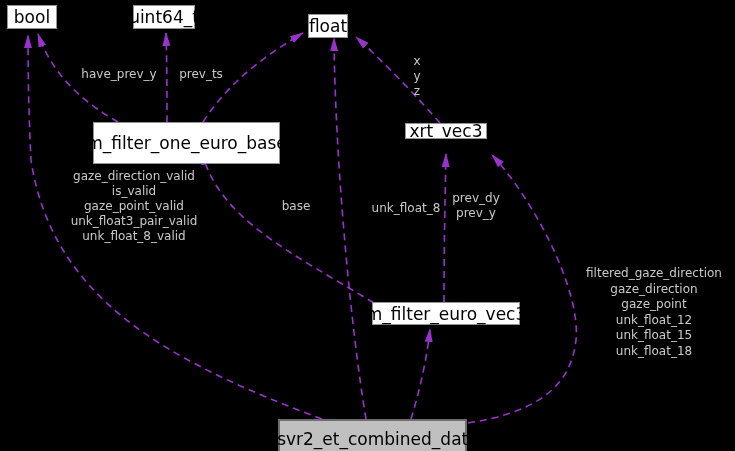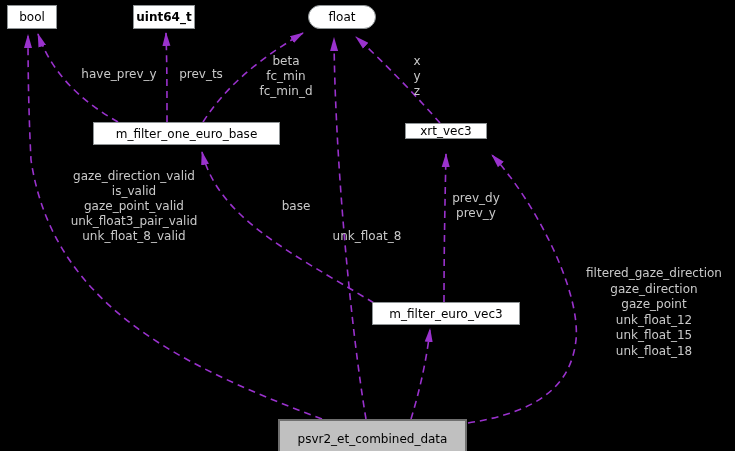--- a/index.html
+++ b/index.html
@@ -12,21 +12,21 @@
   svg.edges path.edge{
     fill:none;stroke:var(--edge,#9a32cd);stroke-width:1.6;
     stroke-dasharray:7 5;
   }
   .node{
     position:absolute;box-sizing:border-box;
     display:flex;align-items:center;justify-content:center;
     background:var(--node_fill,#fff);
     border:1.5px solid var(--node_border,#8f9496);
     color:var(--node_text,#000);
-    font-size:12px;white-space:nowrap;cursor:pointer;
+    font-size:17px;white-space:nowrap;cursor:pointer;
   }
   .node.current{
     background:var(--current_node_fill,#c0c0c0);
     border:2px solid var(--current_node_border,#6f6f6f);
     cursor:default;
   }
   .elabel{
     position:absolute;transform:translateX(-50%);
     color:var(--edge_label,#c9c9c9);
     font-size:12px;line-height:15px;text-align:center;white-space:nowrap;
@@ -50,58 +50,53 @@
     <path class="edge" marker-end="url(#arw)" d="M 440,123 C 420,100 384,62 356,37"></path>
     <path class="edge" marker-end="url(#arw)" d="M 374,303 C 290,252 218,218 202,152"></path>
     <path class="edge" marker-end="url(#arw)" d="M 444,302 C 444,250 445,200 446,154"></path>
     <path class="edge" marker-end="url(#arw)" d="M 322,419 C 170,362 52,300 31,160 C 29,120 28,80 28,35"></path>
     <path class="edge" marker-end="url(#arw)" d="M 366,419 C 351,330 335,160 334,38"></path>
     <path class="edge" marker-end="url(#arw)" d="M 468,423 C 538,412 571,386 576,340 C 581,290 534,200 492,155"></path>
     <path class="edge" marker-end="url(#arw)" d="M 411,419 C 419,393 427,359 430,329"></path>
   </svg>
 
   <div class="node" style="left:7px;top:5px;width:50px;height:24px;">bool</div>
-  <div class="node" style="left:133px;top:5px;width:62px;height:24px;font-weight:bold;">uint64_t</div>
-  <div class="node" style="left:308px;top:5px;width:68px;height:24px;border-radius:12px;">float</div>
-  <div class="node" style="left:93px;top:122px;width:187px;height:23px;">m_filter_one_euro_base</div>
+  <div class="node" style="left:133px;top:5px;width:62px;height:24px;">uint64_t</div>
+  <div class="node" style="left:308px;top:14px;width:40px;height:24px;">float</div>
+  <div class="node" style="left:93px;top:122px;width:187px;height:42px;">m_filter_one_euro_base</div>
   <div class="node" style="left:405px;top:123px;width:82px;height:16px;">xrt_vec3</div>
   <div class="node" style="left:372px;top:302px;width:148px;height:23px;text-align:center;">m_filter_euro_vec3</div>
   <div class="node current" style="left:278px;top:419px;width:189px;height:40px;">psvr2_et_combined_data</div>
 
   <div class="elabel" style="left:119px;top:67px;">
     <div>have_prev_y</div>
   </div>
   <div class="elabel" style="left:201px;top:67px;">
     <div>prev_ts</div>
-  </div>
-  <div class="elabel" style="left:286px;top:54px;">
-    <div>beta</div>
-    <div>fc_min</div>
-    <div>fc_min_d</div>
   </div>
   <div class="elabel" style="left:417px;top:54px;">
     <div>x</div>
     <div>y</div>
     <div>z</div>
   </div>
   <div class="elabel" style="left:290px;top:199px;padding-left:12px;">
     <div>base</div>
   </div>
   <div class="elabel" style="left:476px;top:191px;">
     <div>prev_dy</div>
     <div>prev_y</div>
   </div>
   <div class="elabel" style="left:134px;top:169px;">
     <div>gaze_direction_valid</div>
     <div>is_valid</div>
     <div>gaze_point_valid</div>
     <div>unk_float3_pair_valid</div>
     <div>unk_float_8_valid</div>
   </div>
-  <div class="elabel" style="left:367px;top:201px;margin-top:28px;">
+  <div class="elabel" style="left:406px;top:201px;">
     <div>unk_float_8</div>
   </div>
   <div class="elabel wide" style="left:654px;top:266px;">
     <div>filtered_gaze_direction</div>
     <div>gaze_direction</div>
     <div>gaze_point</div>
     <div>unk_float_12</div>
     <div>unk_float_15</div>
     <div>unk_float_18</div>
   </div>

